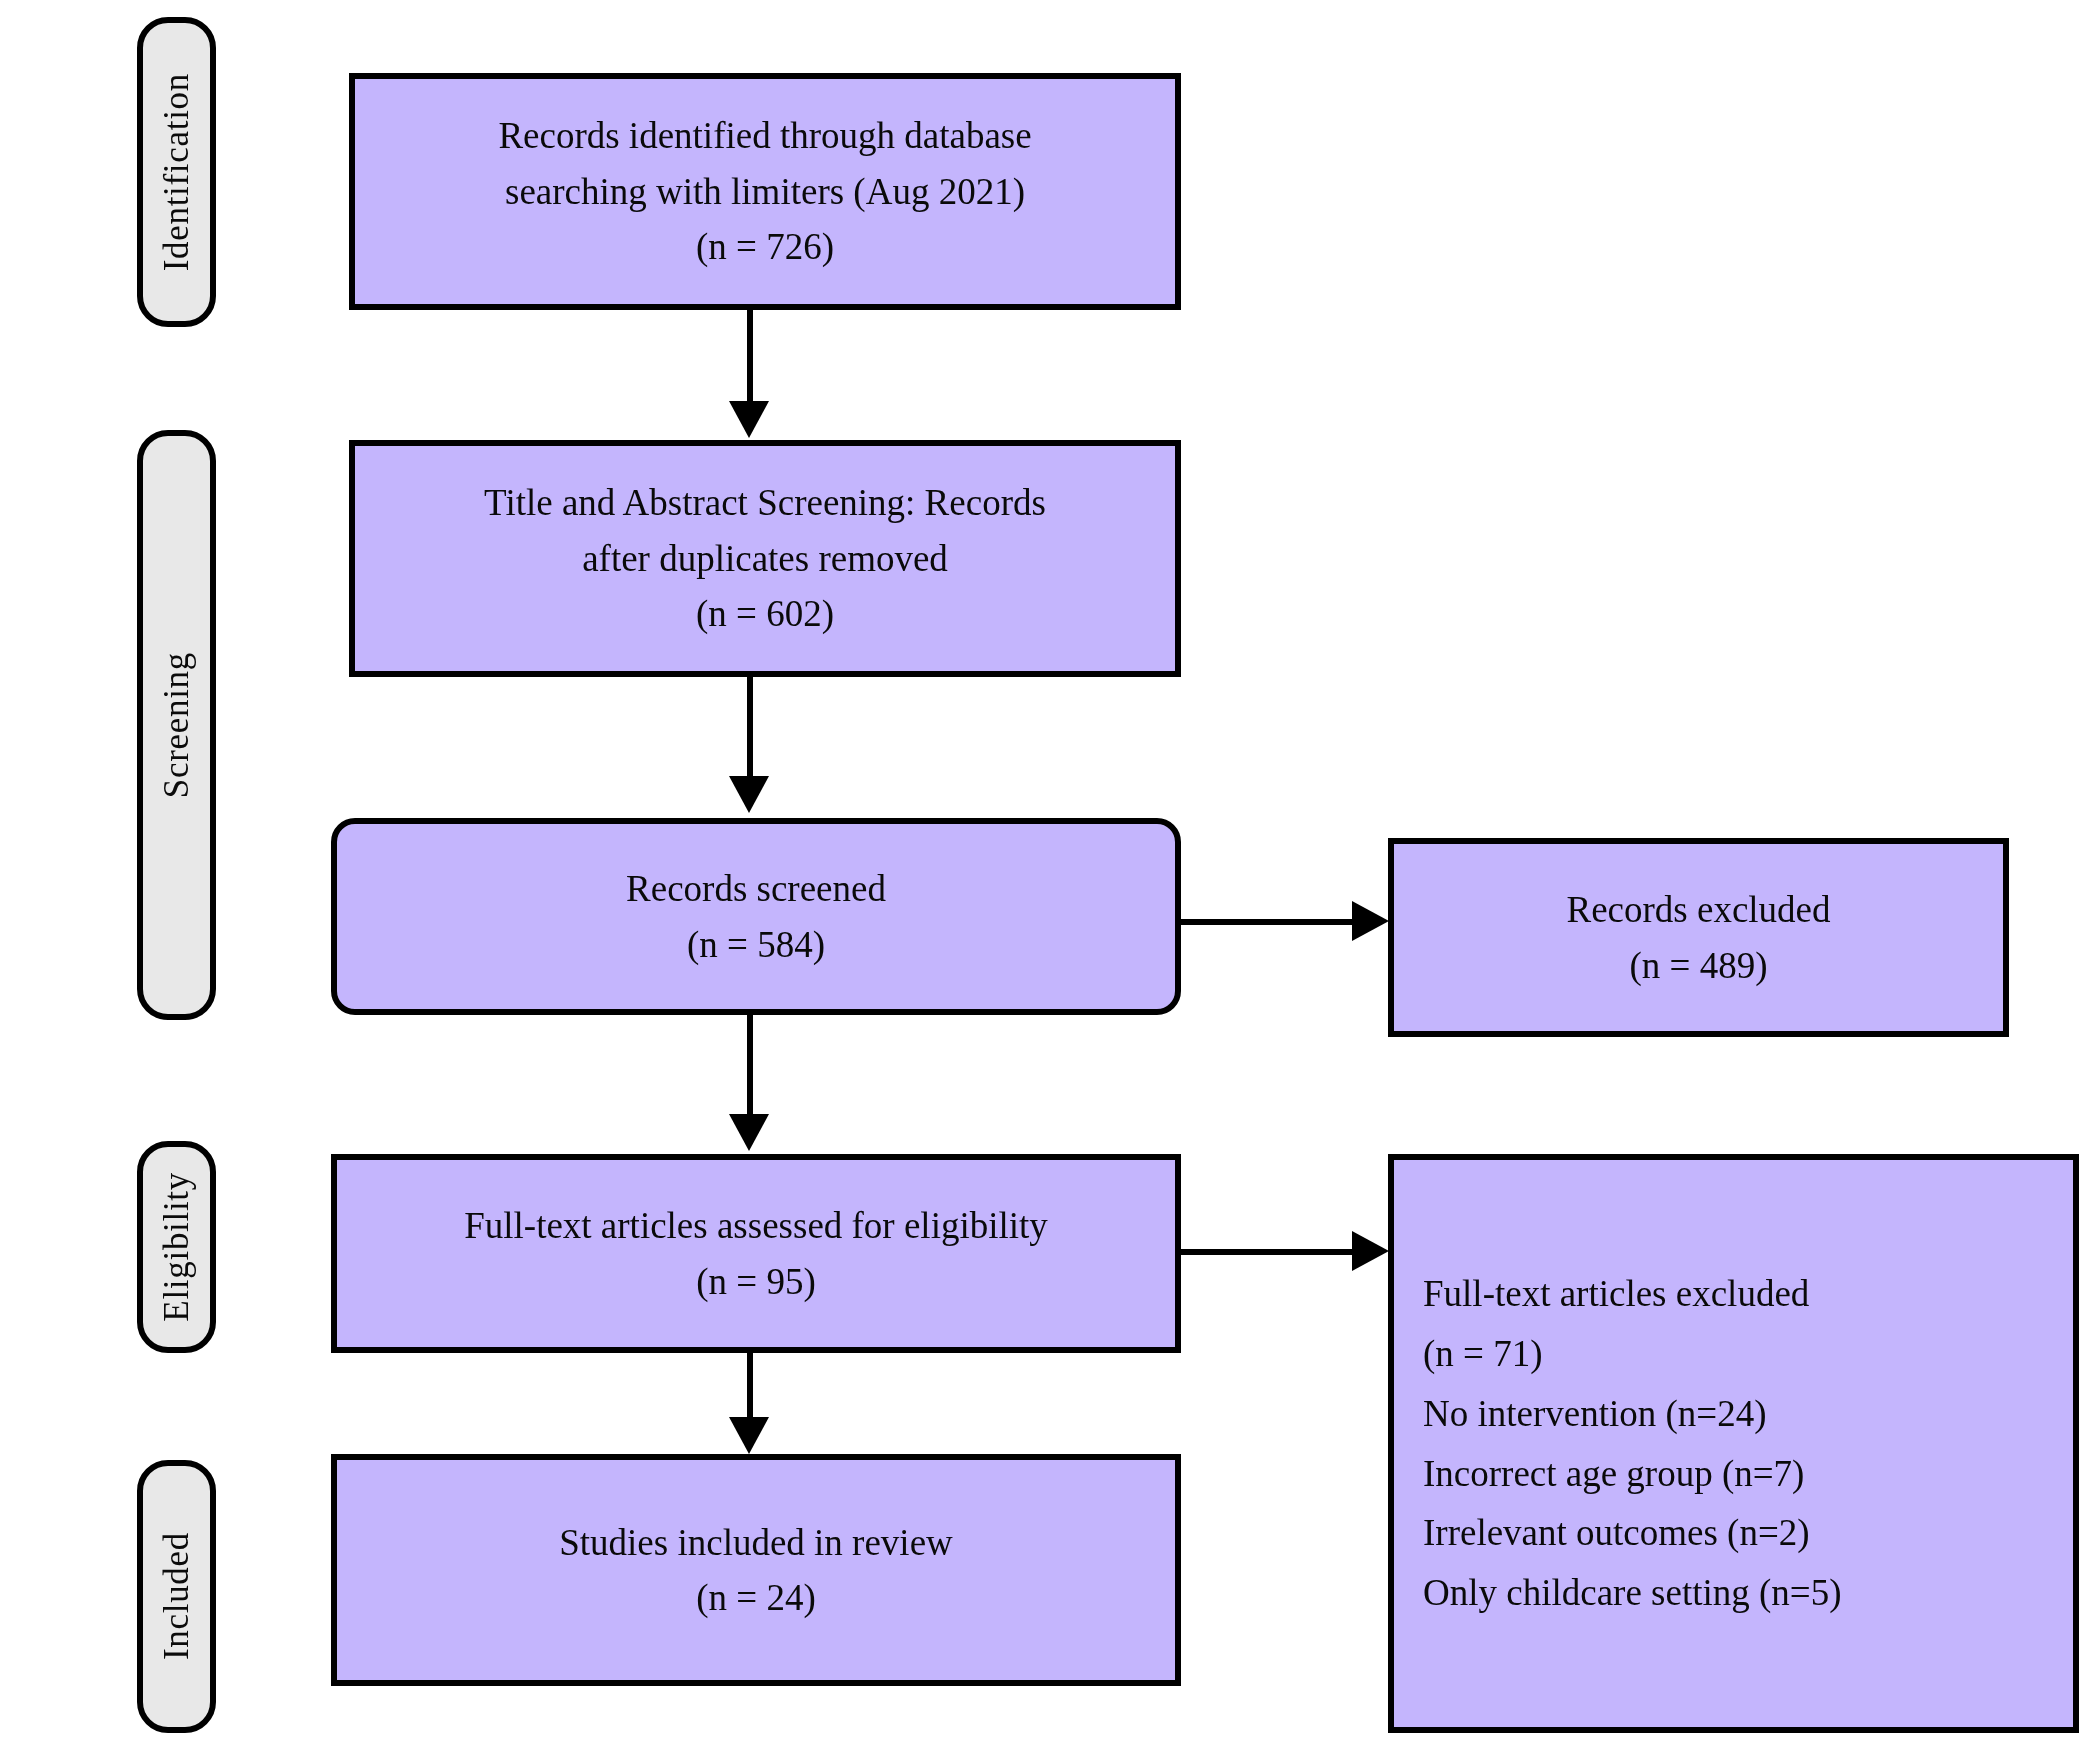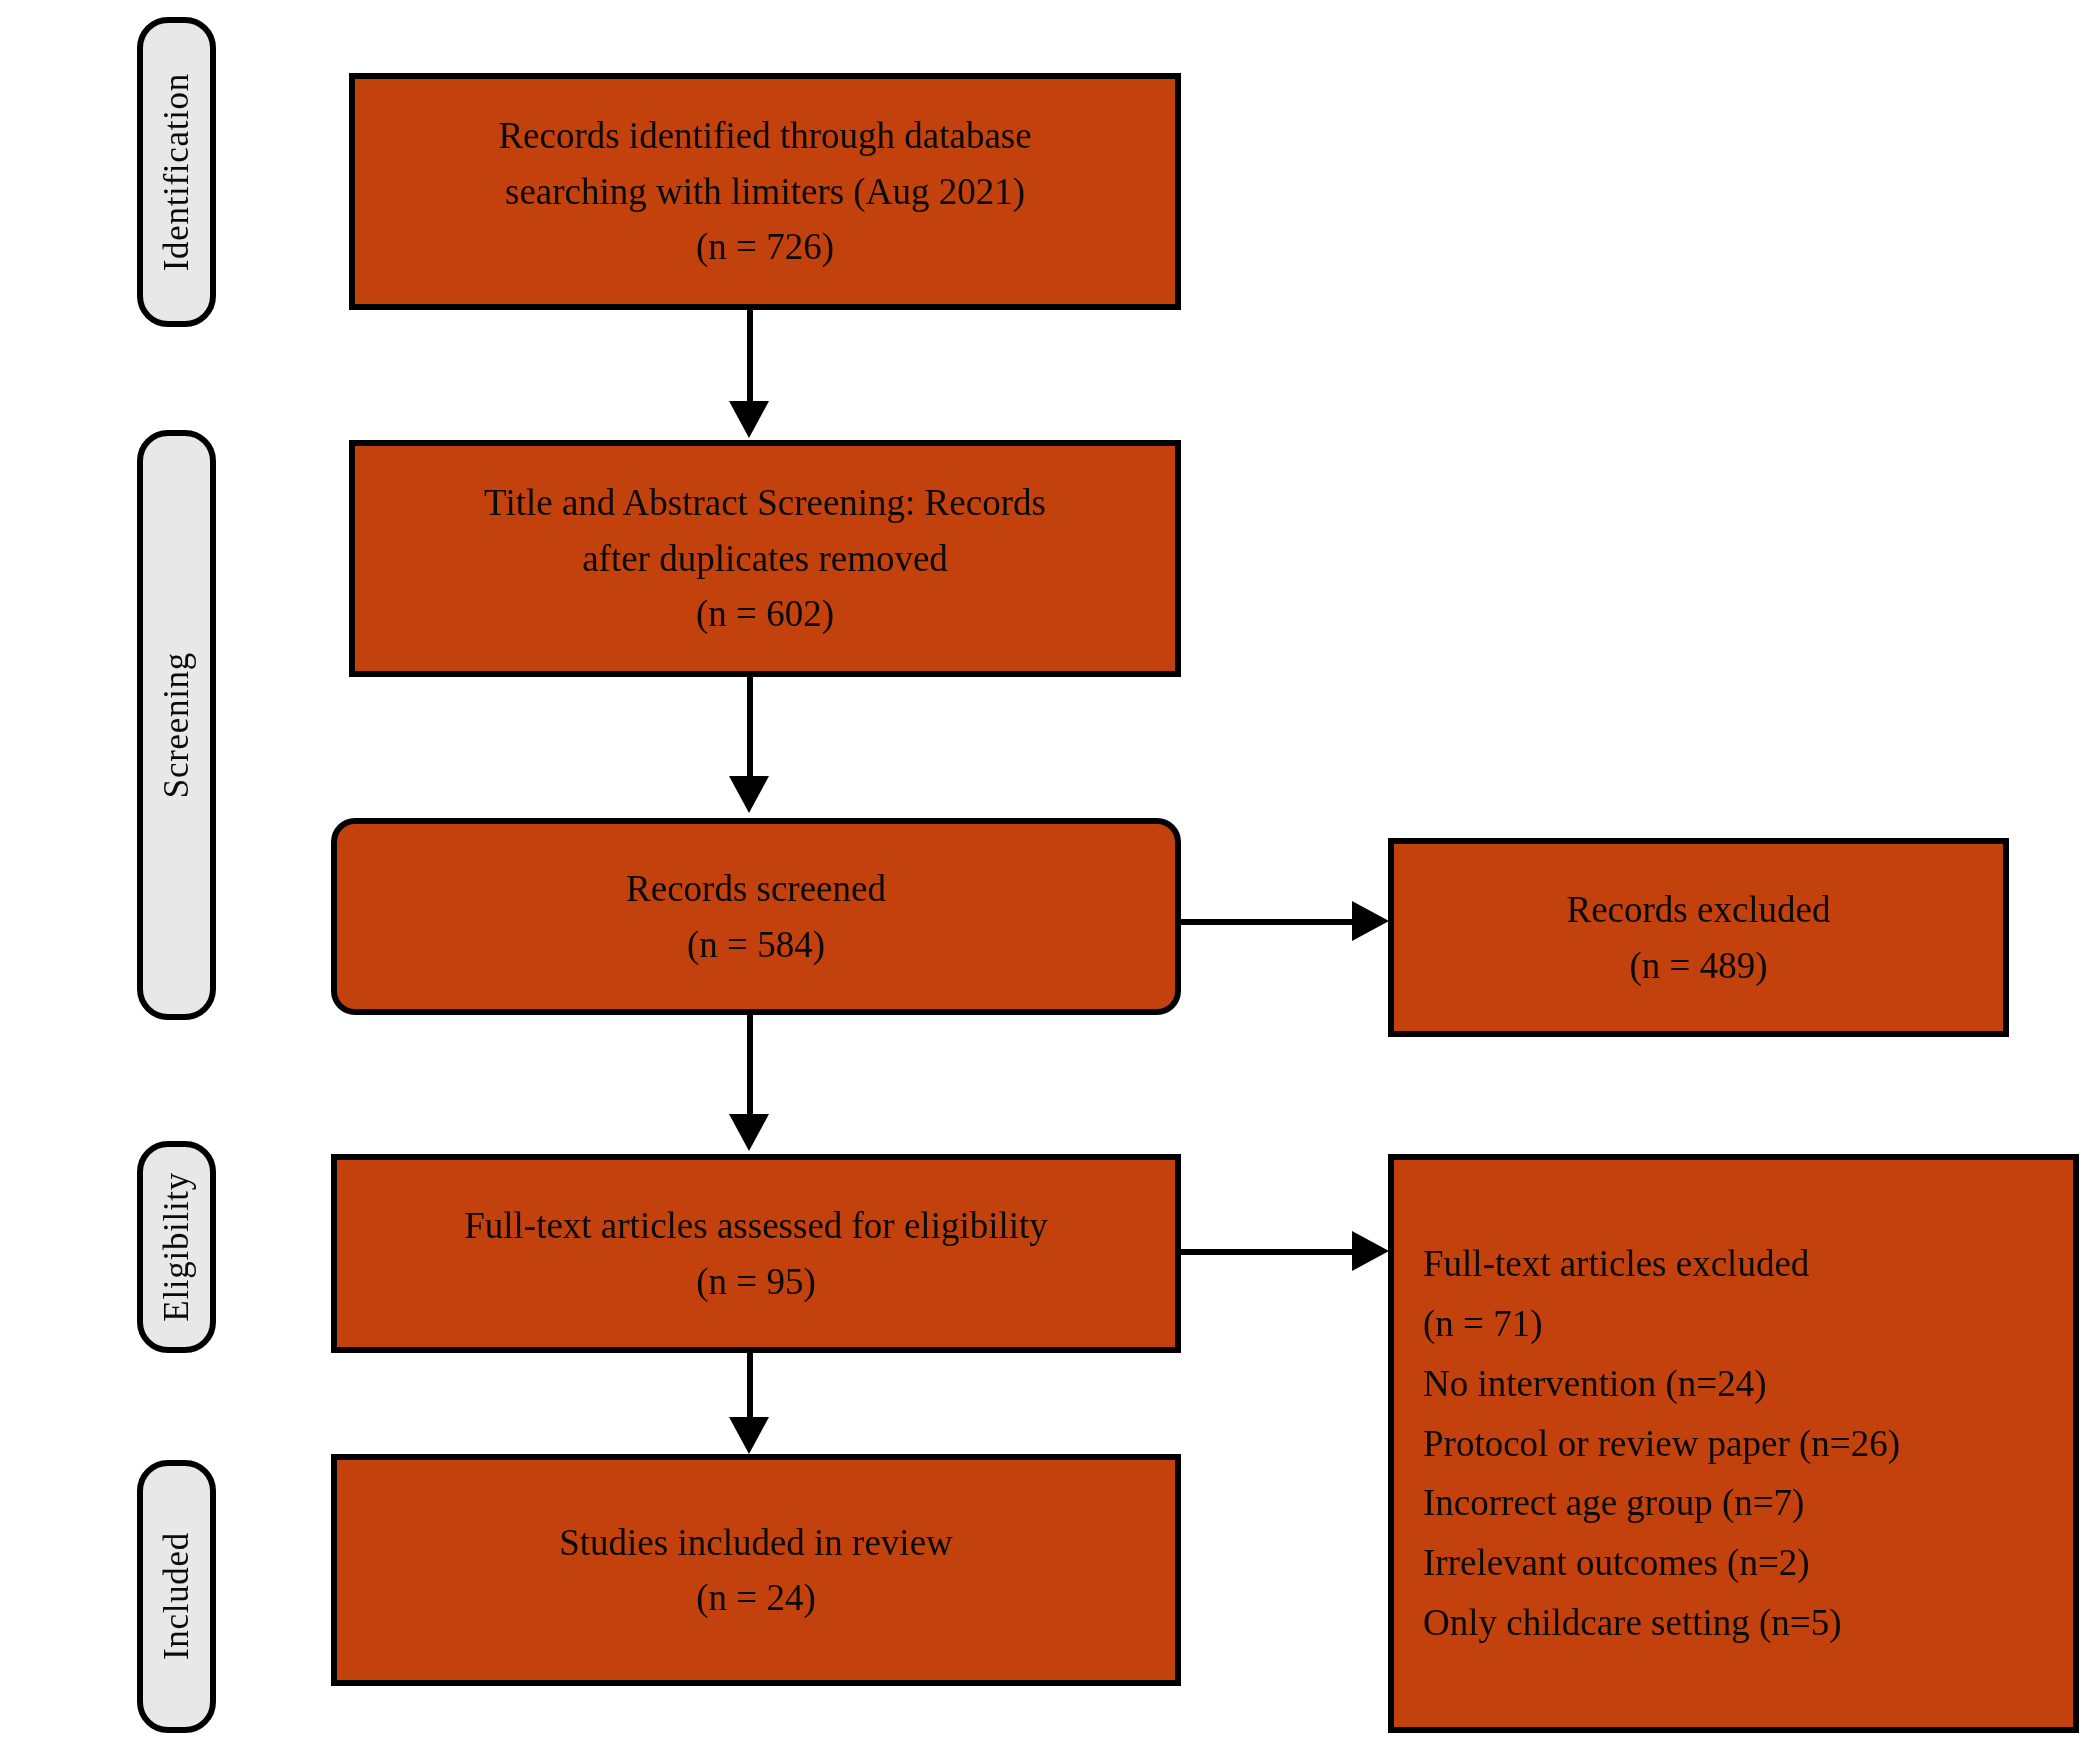--- a/index.html
+++ b/index.html
@@ -21,21 +21,21 @@
     font-size:35px;
     letter-spacing:0.7px;
     color:#0b0b0b;
     white-space:nowrap;
     line-height:1;
   }
 
   
   .flow-box{
     position:absolute;
-    background:#c2410c;
+    background:#c4b5fd;
     border:6px solid #000000;
     box-sizing:border-box;
     display:flex;
     flex-direction:column;
     align-items:center;
     justify-content:center;
     padding:6.7px 23px;
   }
   .flow-box.left-align{
     align-items:flex-start;
@@ -132,21 +132,20 @@
     <div class="flow-line">(n = 95)</div>
   </div>
 
   <div class="conn-h" style="left:1181px;top:1249px;width:173px;"></div>
   <div class="arrow-right" style="left:1352px;top:1231px;"></div>
 
   <div class="flow-box left-align" style="left:1388px;top:1154px;width:691px;height:579px;">
     <div class="flow-line">Full-text articles excluded</div>
     <div class="flow-line">(n = 71)</div>
     <div class="flow-line">No intervention (n=24)</div>
-    <div class="flow-line">Protocol or review paper (n=26)</div>
     <div class="flow-line">Incorrect age group (n=7)</div>
     <div class="flow-line">Irrelevant outcomes (n=2)</div>
     <div class="flow-line">Only childcare setting (n=5)</div>
   </div>
 
   <div class="conn-v" style="left:747px;top:1353px;height:70px;"></div>
   <div class="arrow-down" style="left:729px;top:1417px;"></div>
 
   <div class="flow-box" style="left:331px;top:1454px;width:850px;height:232px;">
     <div class="flow-line">Studies included in review</div>

